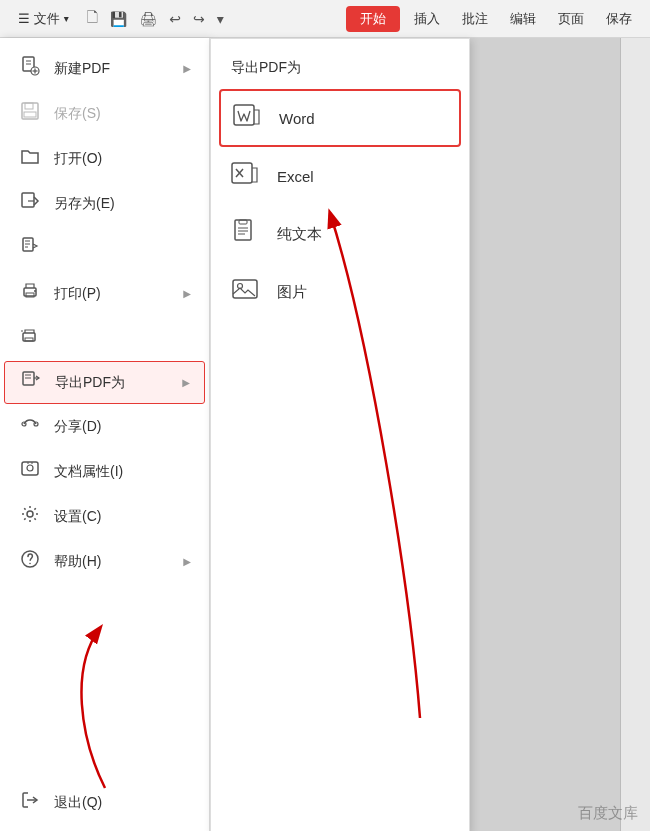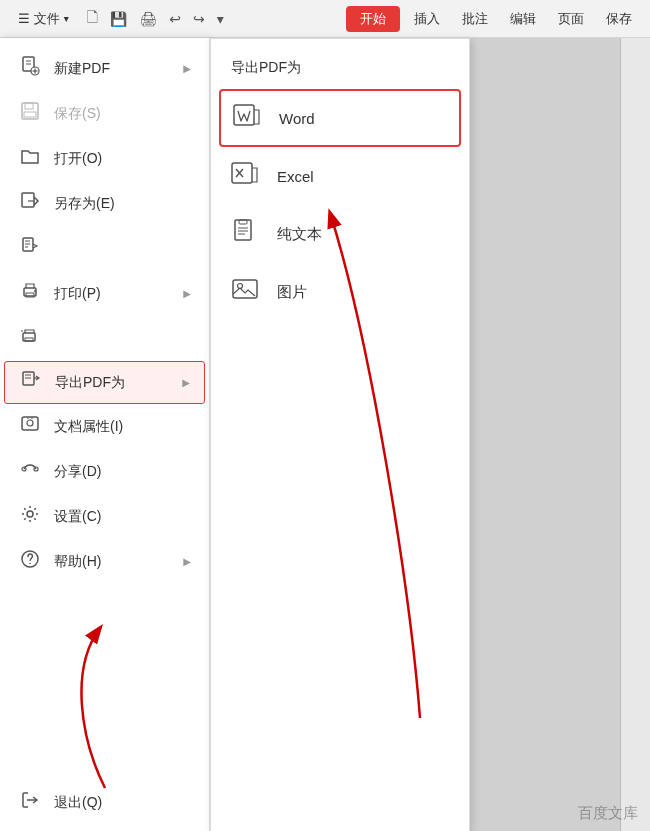--- a/index.html
+++ b/index.html
@@ -306,38 +306,38 @@
           <line x1="4" y1="8" x2="10" y2="8" stroke="#555" stroke-width="1"></line>
         </svg>
       </span>
       <span class="menu-label">导出PDF为</span>
       <span class="menu-arrow">▶</span>
     </div>
 
     <div class="menu-item">
       <span class="menu-icon">
         <svg width="20" height="20" viewBox="0 0 20 20" fill="none">
+          <path d="M4 10c0 0 2-4 6-4s6 4 6 4" stroke="#555" stroke-width="1.5" fill="none"></path>
+          <circle cx="4" cy="10" r="2" stroke="#555" stroke-width="1.2" fill="none"></circle>
+          <circle cx="16" cy="10" r="2" stroke="#555" stroke-width="1.2" fill="none"></circle>
+        </svg>
+      </span>
+      <span class="menu-label">分享(D)</span>
+    </div>
+
+    <div class="menu-item">
+      <span class="menu-icon">
+        <svg width="20" height="20" viewBox="0 0 20 20" fill="none">
           <rect x="2" y="3" width="16" height="13" rx="2" stroke="#555" stroke-width="1.5" fill="none"></rect>
           <circle cx="10" cy="9" r="3" stroke="#555" stroke-width="1.2" fill="none"></circle>
           <line x1="8" y1="3" x2="8" y2="5" stroke="#555" stroke-width="1"></line>
           <line x1="12" y1="3" x2="12" y2="5" stroke="#555" stroke-width="1"></line>
         </svg>
       </span>
       <span class="menu-label">文档属性(I)</span>
-    </div>
-
-    <div class="menu-item">
-      <span class="menu-icon">
-        <svg width="20" height="20" viewBox="0 0 20 20" fill="none">
-          <path d="M4 10c0 0 2-4 6-4s6 4 6 4" stroke="#555" stroke-width="1.5" fill="none"></path>
-          <circle cx="4" cy="10" r="2" stroke="#555" stroke-width="1.2" fill="none"></circle>
-          <circle cx="16" cy="10" r="2" stroke="#555" stroke-width="1.2" fill="none"></circle>
-        </svg>
-      </span>
-      <span class="menu-label">分享(D)</span>
     </div>
 
     <div class="menu-item">
       <span class="menu-icon">
         <svg width="20" height="20" viewBox="0 0 20 20" fill="none">
           <circle cx="10" cy="10" r="3" stroke="#555" stroke-width="1.5" fill="none"></circle>
           <path d="M10 2v2M10 16v2M2 10h2M16 10h2M4.2 4.2l1.4 1.4M14.4 14.4l1.4 1.4M4.2 15.8l1.4-1.4M14.4 5.6l1.4-1.4" stroke="#555" stroke-width="1.5"></path>
         </svg>
       </span>
       <span class="menu-label">设置(C)</span>

